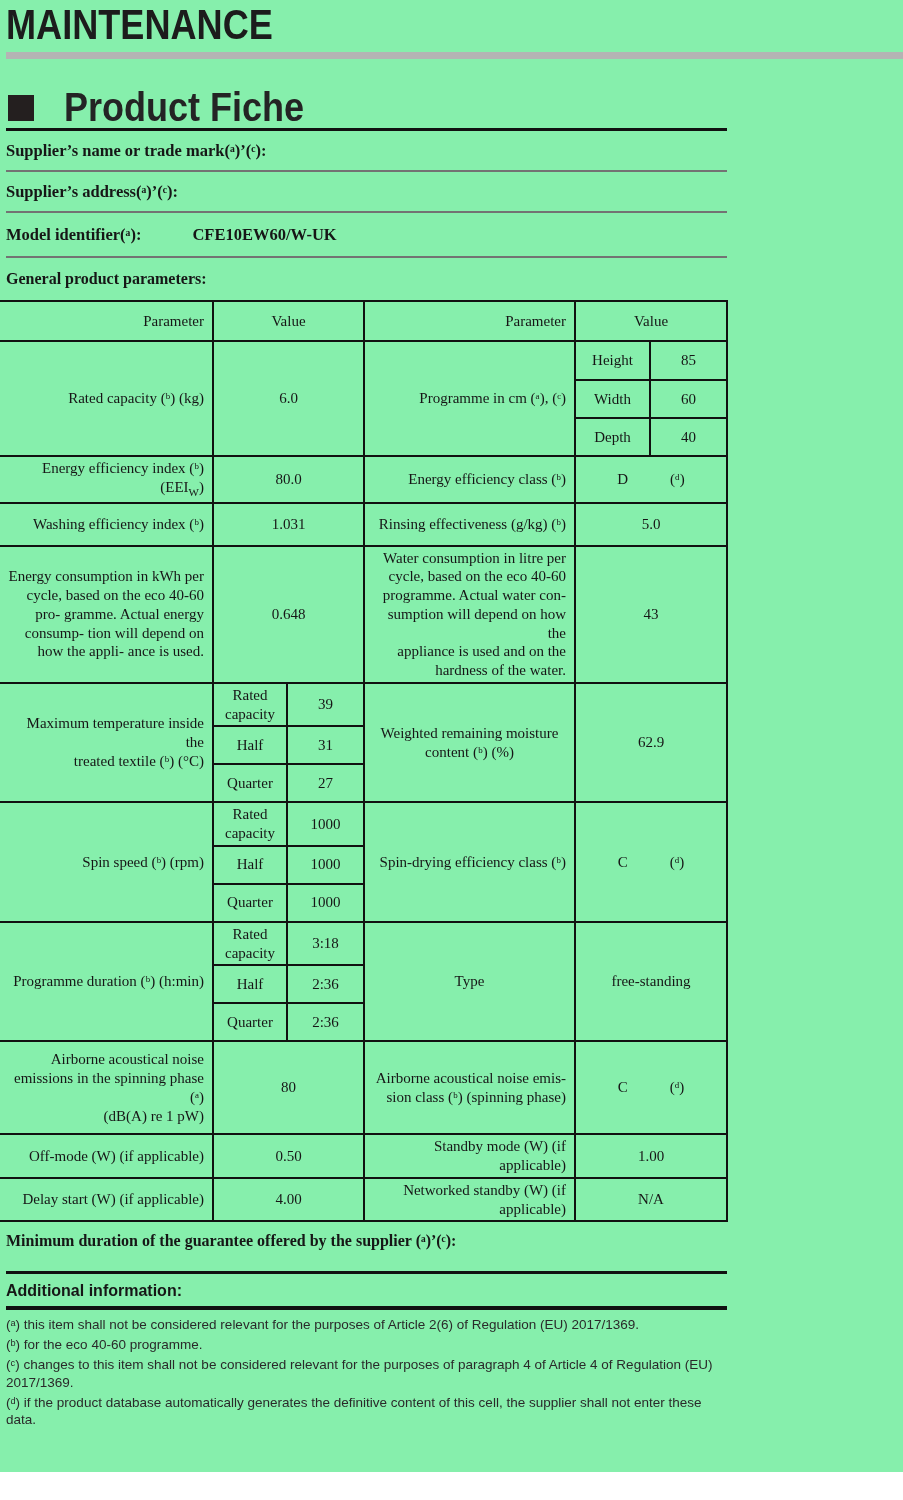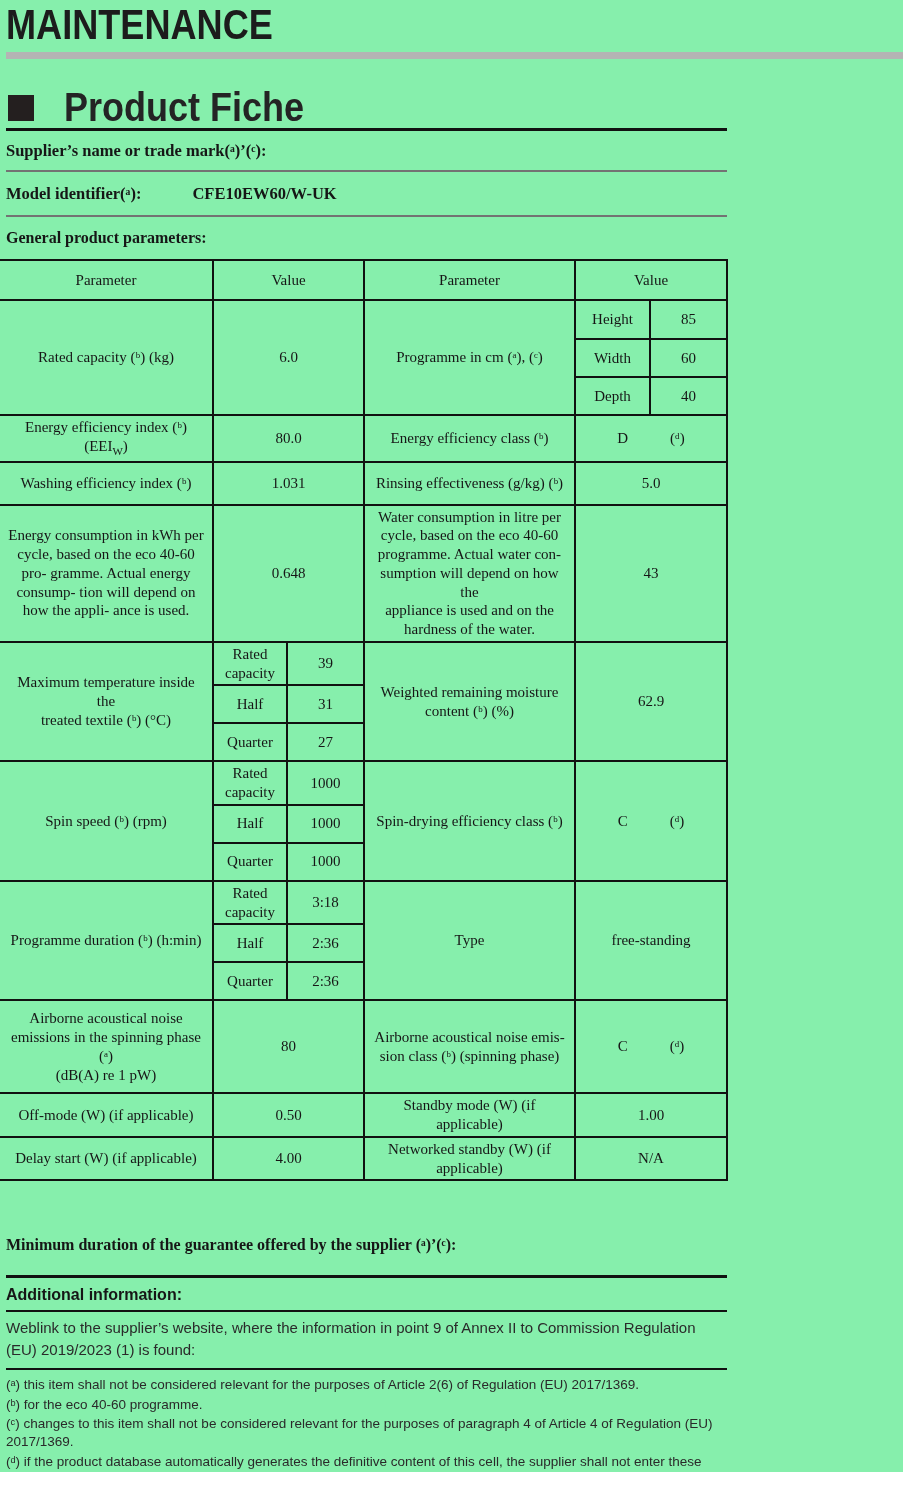--- a/index.html
+++ b/index.html
@@ -28,38 +28,38 @@
   .field-row.tall{min-height:43px;gap:37px;}
   .model-value{margin-left:14px;}
   .plain-row{min-height:42px;display:flex;align-items:center;font-weight:700;font-size:16px;}
   
   table.params{border-collapse:collapse;table-layout:fixed;width:727px;margin-left:-6px;}
   table.params td{
     border:2px solid #111;padding:2px 8px;font-size:15px;line-height:1.25;
     vertical-align:middle;overflow:hidden;
   }
   table.params td.bl0{border-left:none;}
-  td.lab{text-align:center;}
+  td.lab{text-align:right;}
   td.val{text-align:center;}
   td.sub{text-align:center;padding:2px 3px;}
   td.ctr{text-align:center;}
   .preline{white-space:pre-line;}
   td.tight{padding:2px 5px;}
   tr.rh-head{height:40px;}
   tr.rh-s{height:43px;margin-top:12px;}
   tr.rh-sub{height:38px;}
   tr.rh-sub1{height:39px;}
   tr.rh-xl{height:132px;}
   tr.rh-noise{height:93px;}
   tr.rh-off{height:38px;}
   tr.rh-delay{height:40px;}
   .classpair{display:flex;justify-content:center;align-items:center;gap:42px;}
   sub.eei{font-size:11px;}
   
-  .guarantee{min-height:38px;display:flex;align-items:center;font-weight:700;font-size:16px;margin-top:45px;}
+  .guarantee{min-height:38px;display:flex;align-items:center;font-weight:700;font-size:16px;}
   table.silver{border-collapse:collapse;table-layout:fixed;width:727px;margin-left:-6px;}
   table.silver td{border-top:2px solid #111;border-bottom:2px solid #111;font-size:15.5px;
     padding:4px 8px;vertical-align:middle;}
   td.silver-label{font-weight:700;border-right:2px solid #111;width:364px;}
   td.silver-value{text-align:center;}
   .thickrule{border-bottom:3px solid #111;margin-top:11px;}
   .sans{font-family:"Liberation Sans","DejaVu Sans",sans-serif;}
   .addl-heading{font-weight:700;font-size:16px;min-height:30px;display:flex;align-items:center;margin-top:2px;}
   .addl-rule{border-bottom:2px solid #111;}
   .weblink{font-size:15px;line-height:1.45;padding:5px 0 7px 0;color:#2a2a2a;}
@@ -78,20 +78,23 @@
     <span class="bullet"></span>
     <span class="section-title">Product Fiche</span>
   </div>
 
   <div class="content">
     <div class="rule"></div>
 
     <div class="field-row">
       <span>Supplier’s name or trade mark(ᵃ)’(ᶜ):</span>
     </div>
+    <div class="field-row">
+      <span>Supplier’s address(ᵃ)’(ᶜ):</span>
+    </div>
     <div class="field-row tall">
       <span>Model identifier(ᵃ):</span>
       <span class="model-value">CFE10EW60/W-UK</span>
     </div>
     <div class="plain-row">
       <span>General product parameters:</span>
     </div>
   </div>
 
   <table class="params">
@@ -262,21 +265,20 @@
 
 
   <div class="content">
     <div class="thickrule"></div>
 
     <div class="addl-heading sans">
       <span>Additional information:</span>
     </div>
     <div class="addl-rule"></div>
 
-    <div class="weblink sans">Weblink to the supplier’s website, where the information in point 9 of Annex II to Commission Regulation (EU) 2019/2023 (1) is found:</div>
     <div class="addl-rule"></div>
 
     <div class="footnotes sans">
       <div class="footnote">(ᵃ) this item shall not be considered relevant for the purposes of Article 2(6) of Regulation (EU) 2017/1369.</div>
       <div class="footnote">(ᵇ) for the eco 40-60 programme.</div>
       <div class="footnote">(ᶜ) changes to this item shall not be considered relevant for the purposes of paragraph 4 of Article 4 of Regulation (EU) 2017/1369.</div>
       <div class="footnote">(ᵈ) if the product database automatically generates the definitive content of this cell, the supplier shall not enter these data.</div>
     </div>
 
   </div>

